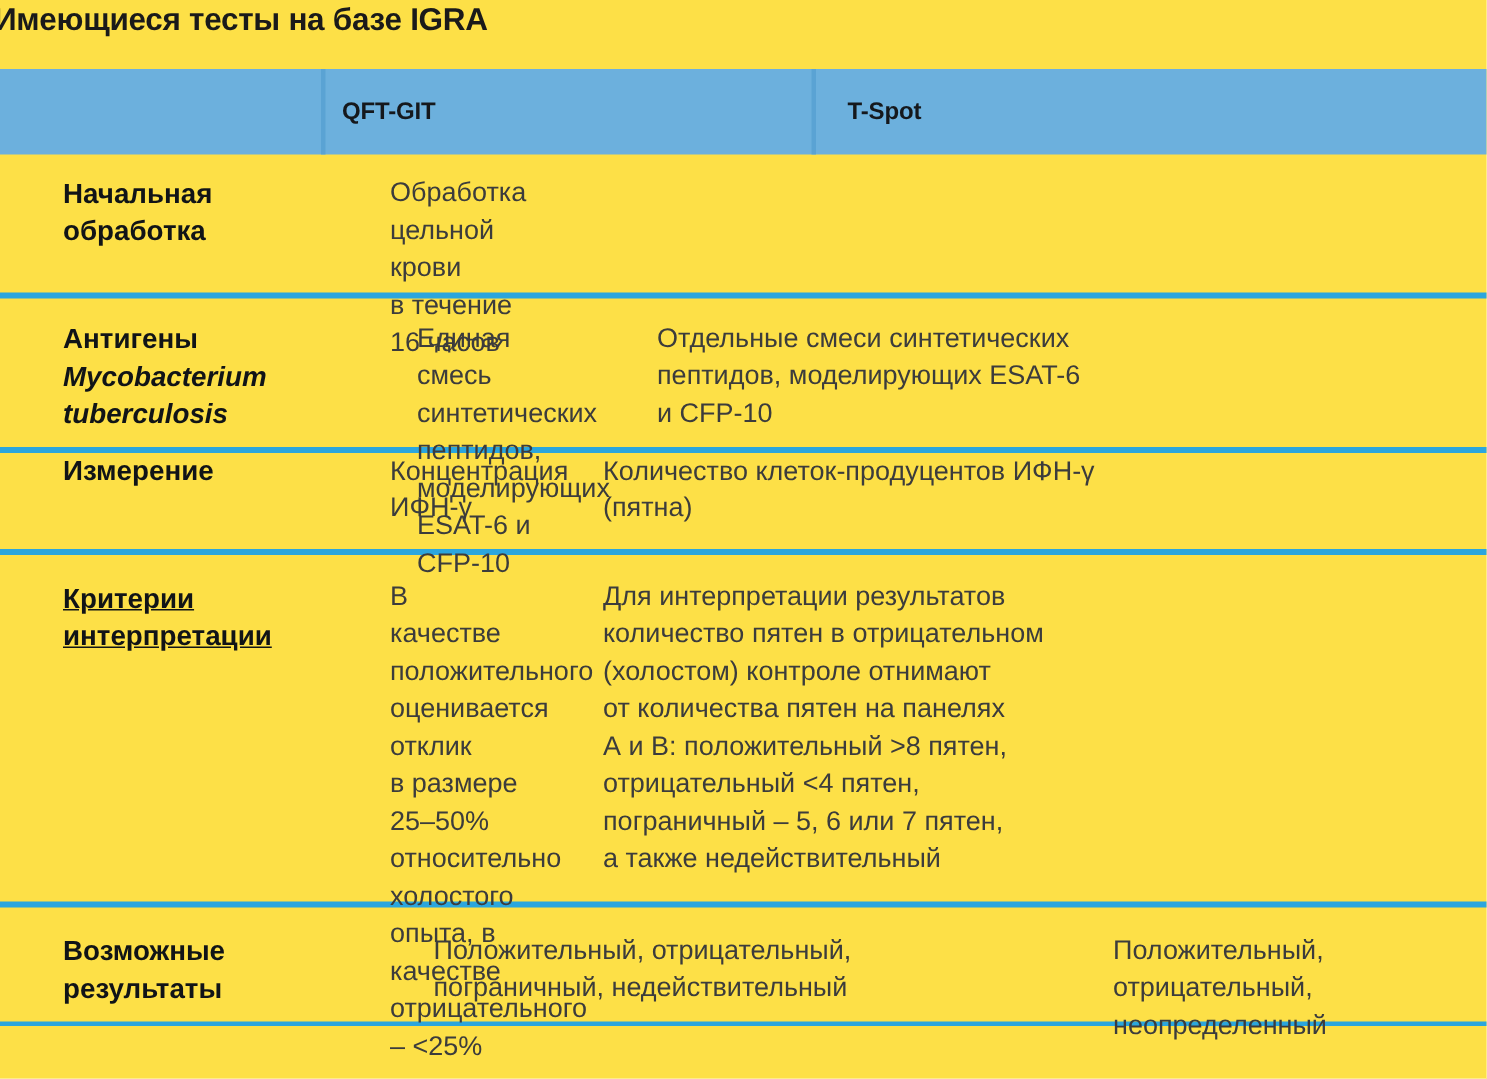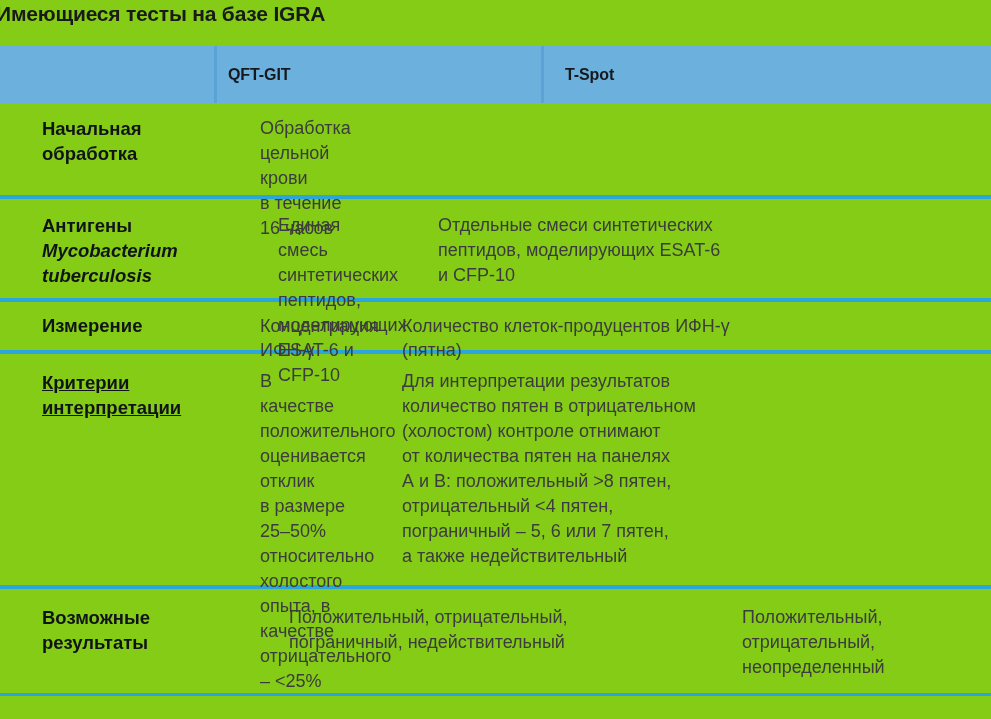--- a/index.html
+++ b/index.html
@@ -12,21 +12,21 @@
     height: 719px;
     font-family: "Liberation Sans", "DejaVu Sans", sans-serif;
     color: #231f20;
     overflow: hidden;
   }
 
   .page {
     position: relative;
     width: 991px;
     height: 719px;
-    background: #84cc16;
+    background: #fde047;
   }
 
   
   .title {
     position: absolute;
     left: -4px;
     top: 2px;
     width: 700px;
     font-size: 21px;
     font-weight: bold;
@@ -112,23 +112,23 @@
     padding-right: 10px;
   }
   .cell .sci {
     font-style: italic;
     font-weight: bold;
   }
 
   
   .row.r-initial     { height: 92px; padding-top: 13px; }
   .row.r-antigens    { height: 99px; padding-top: 14px; gap: 18px; }
-  .row.r-measure     { height: 48px; padding-top: 12px; }
+  .row.r-measure     { height: 64px; }
   .row.r-criteria    { height: 231px; padding-top: 15px; }
-  .row.r-results     { height: 104px; padding-top: 16px; }
+  .row.r-results     { height: 76px; padding-top: 16px; }
 
   .row.r-measure .cell { line-height: 24px; }
   .row.r-criteria .cell.c1 { padding-top: 1px; text-decoration: underline; }
 
   .nowrap { white-space: pre-line; }
 </style>
 </head>
 <body>
 
 <div class="page">

